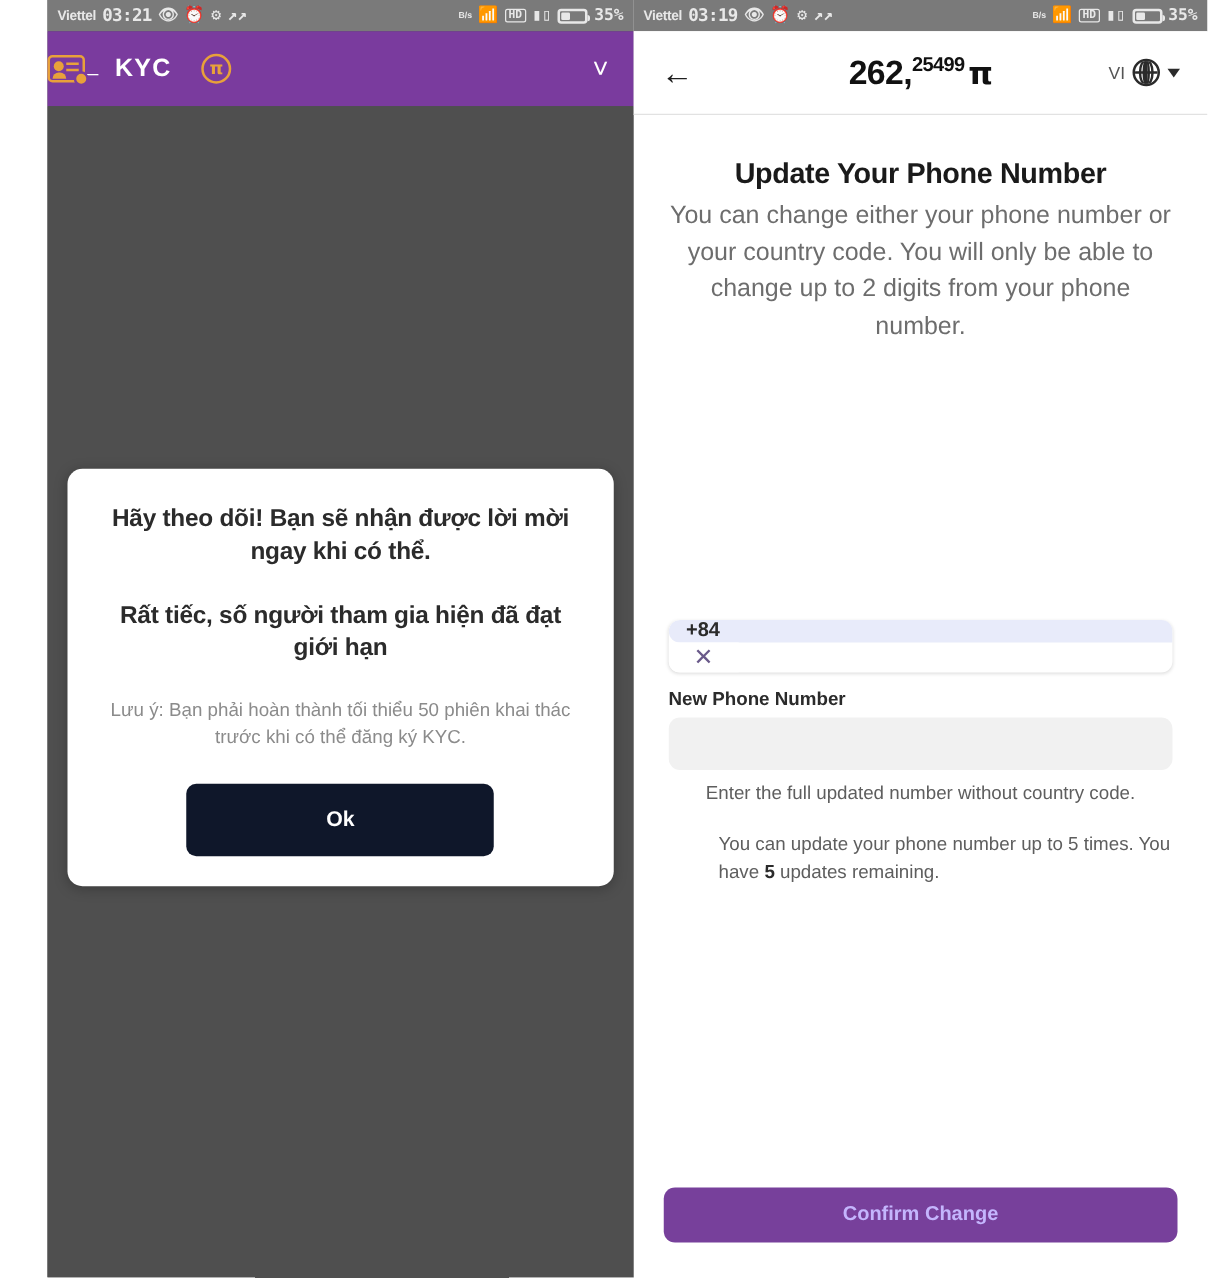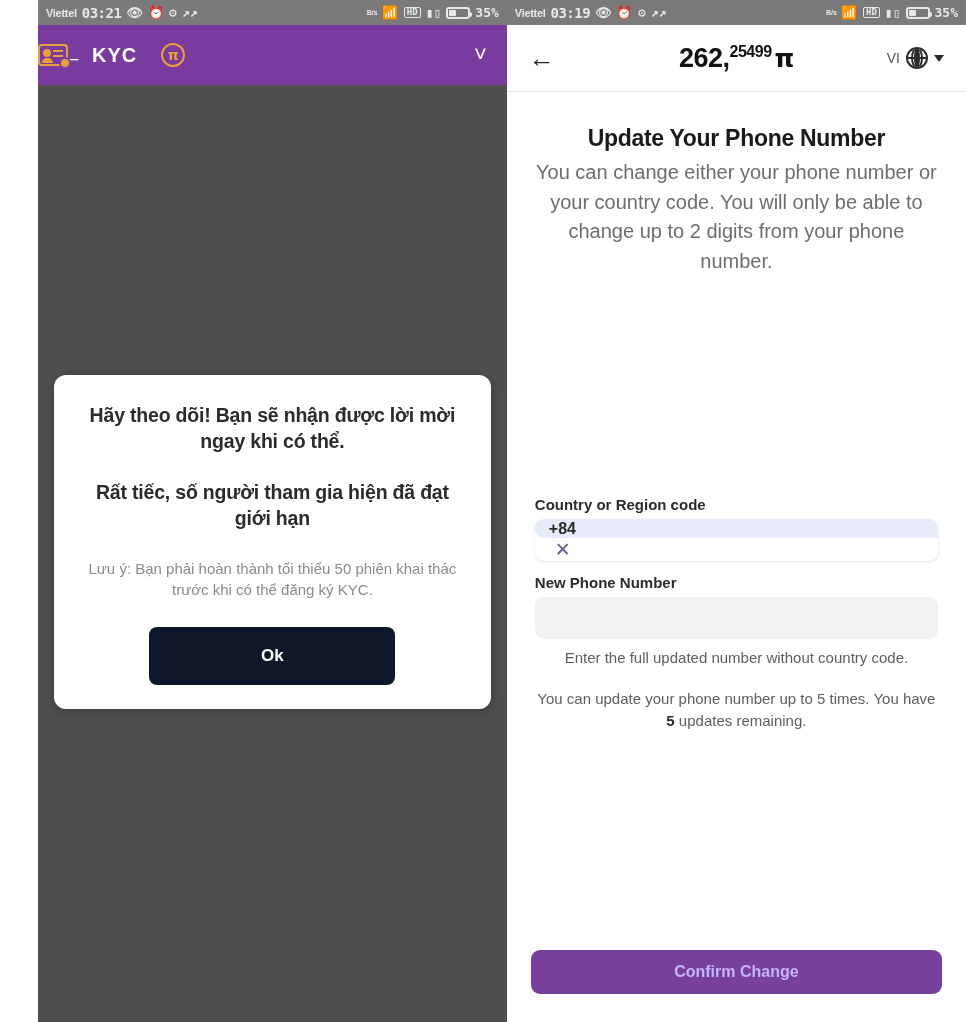--- a/index.html
+++ b/index.html
@@ -159,21 +159,21 @@
     width:56px; background:#fff; border:none; cursor:pointer;
     color:#6a5a8a; font-size:19px; display:flex; align-items:center; justify-content:center;
   }
   .field-label2 { font-size:15px; font-weight:bold; color:#2b2b2b; margin:13px 0 6px; }
   .phone-input {
     width:100%; height:42px; background:#f1f1f1; border:none; outline:none;
     border-radius:9px; padding:0 14px; font-size:16px;
     font-family:"Liberation Sans", sans-serif; color:#2b2b2b;
   }
   .hint { margin-top:10px; text-align:center; font-size:15px; color:#5e5e5e; }
-  .quota { margin-top:22px; text-align:center; font-size:15px; color:#5e5e5e; line-height:1.46; }
+  .quota { margin-top:22px; font-size:15px; color:#5e5e5e; line-height:1.46;margin-left:40px; }
   .quota b { font-weight:bold; color:#2b2b2b; }
 
   .confirm-wrap { position:absolute; left:24px; right:24px; bottom:28px; }
   .confirm-btn {
     width:100%; height:44px; background:#77409b; color:#c4b5fd;
     border:none; border-radius:9px; font-size:16px; font-weight:bold;
     font-family:"Liberation Sans", sans-serif; cursor:pointer;
   }
 </style>
 </head>
@@ -266,21 +266,20 @@
           </span>
         <span class="caret"></span>
       </div>
     </div>
 
     <div class="rbody">
       <div class="page-title">Update Your Phone Number</div>
       <div class="page-sub">You can change either your phone number or your country code. You will only be able to change up to 2 digits from your phone number.</div>
 
       <div class="form">
-        <div class="field-label">Country or Region code</div>
         <div class="cc-wrap">
           <input class="cc-input" type="text" value="+84" style="">
           <button class="cc-clear">✕</button>
         </div>
 
         <div class="field-label2">New Phone Number</div>
         <input class="phone-input" type="text" placeholder="" style="">
 
         <div class="hint">Enter the full updated number without country code.</div>
 

